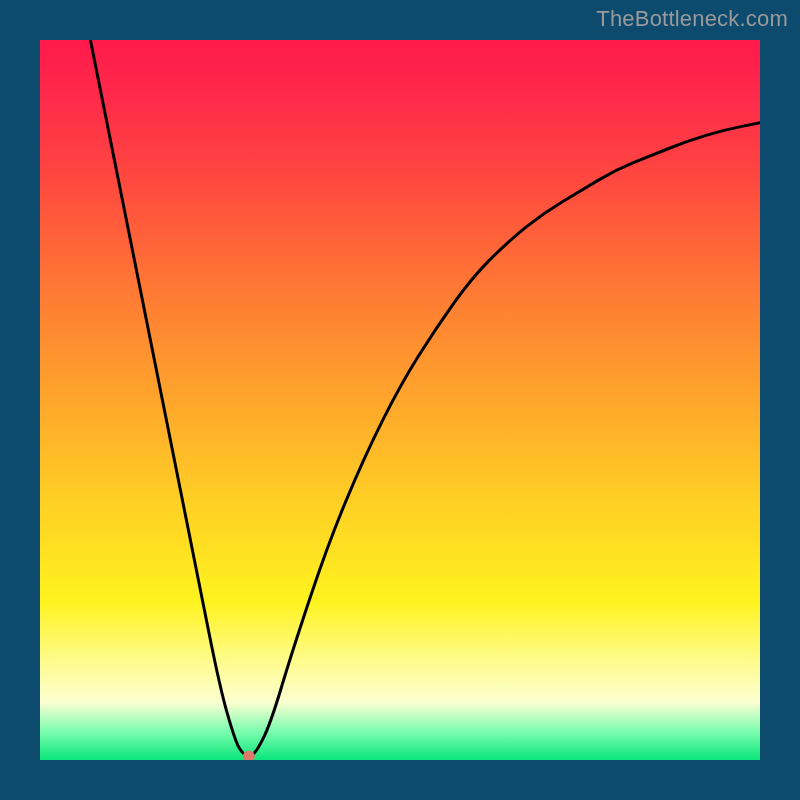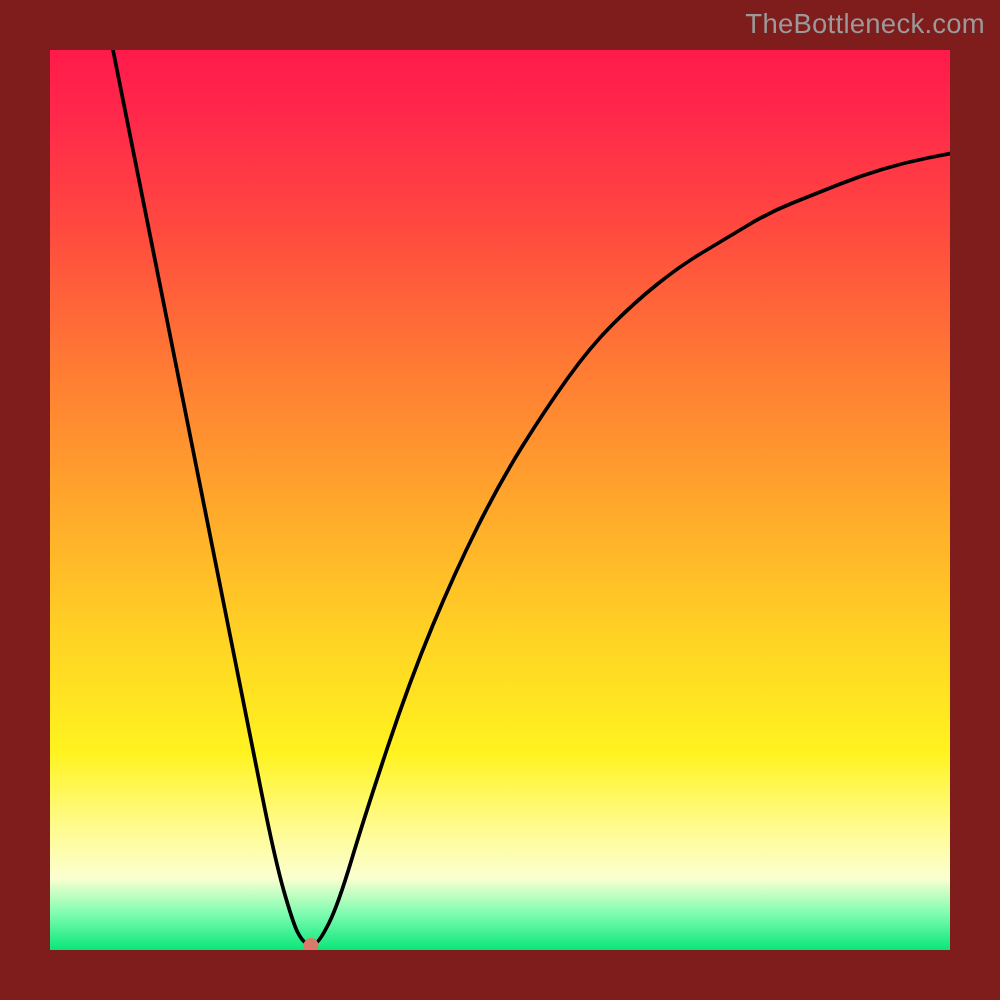--- a/index.html
+++ b/index.html
@@ -8,21 +8,21 @@
     width: 800px;
     height: 800px;
     overflow: hidden;
     background: #000;
     font-family: Arial, Helvetica, sans-serif;
   }
   .frame {
     position: relative;
     width: 800px;
     height: 800px;
-    background: #7f1d1d;
+    background: #0c4a6e;
   }
   .plot {
     position: absolute;
     left: 40px;
     top: 40px;
     width: 720px;
     height: 720px;
     
     background: linear-gradient(
       to bottom,

